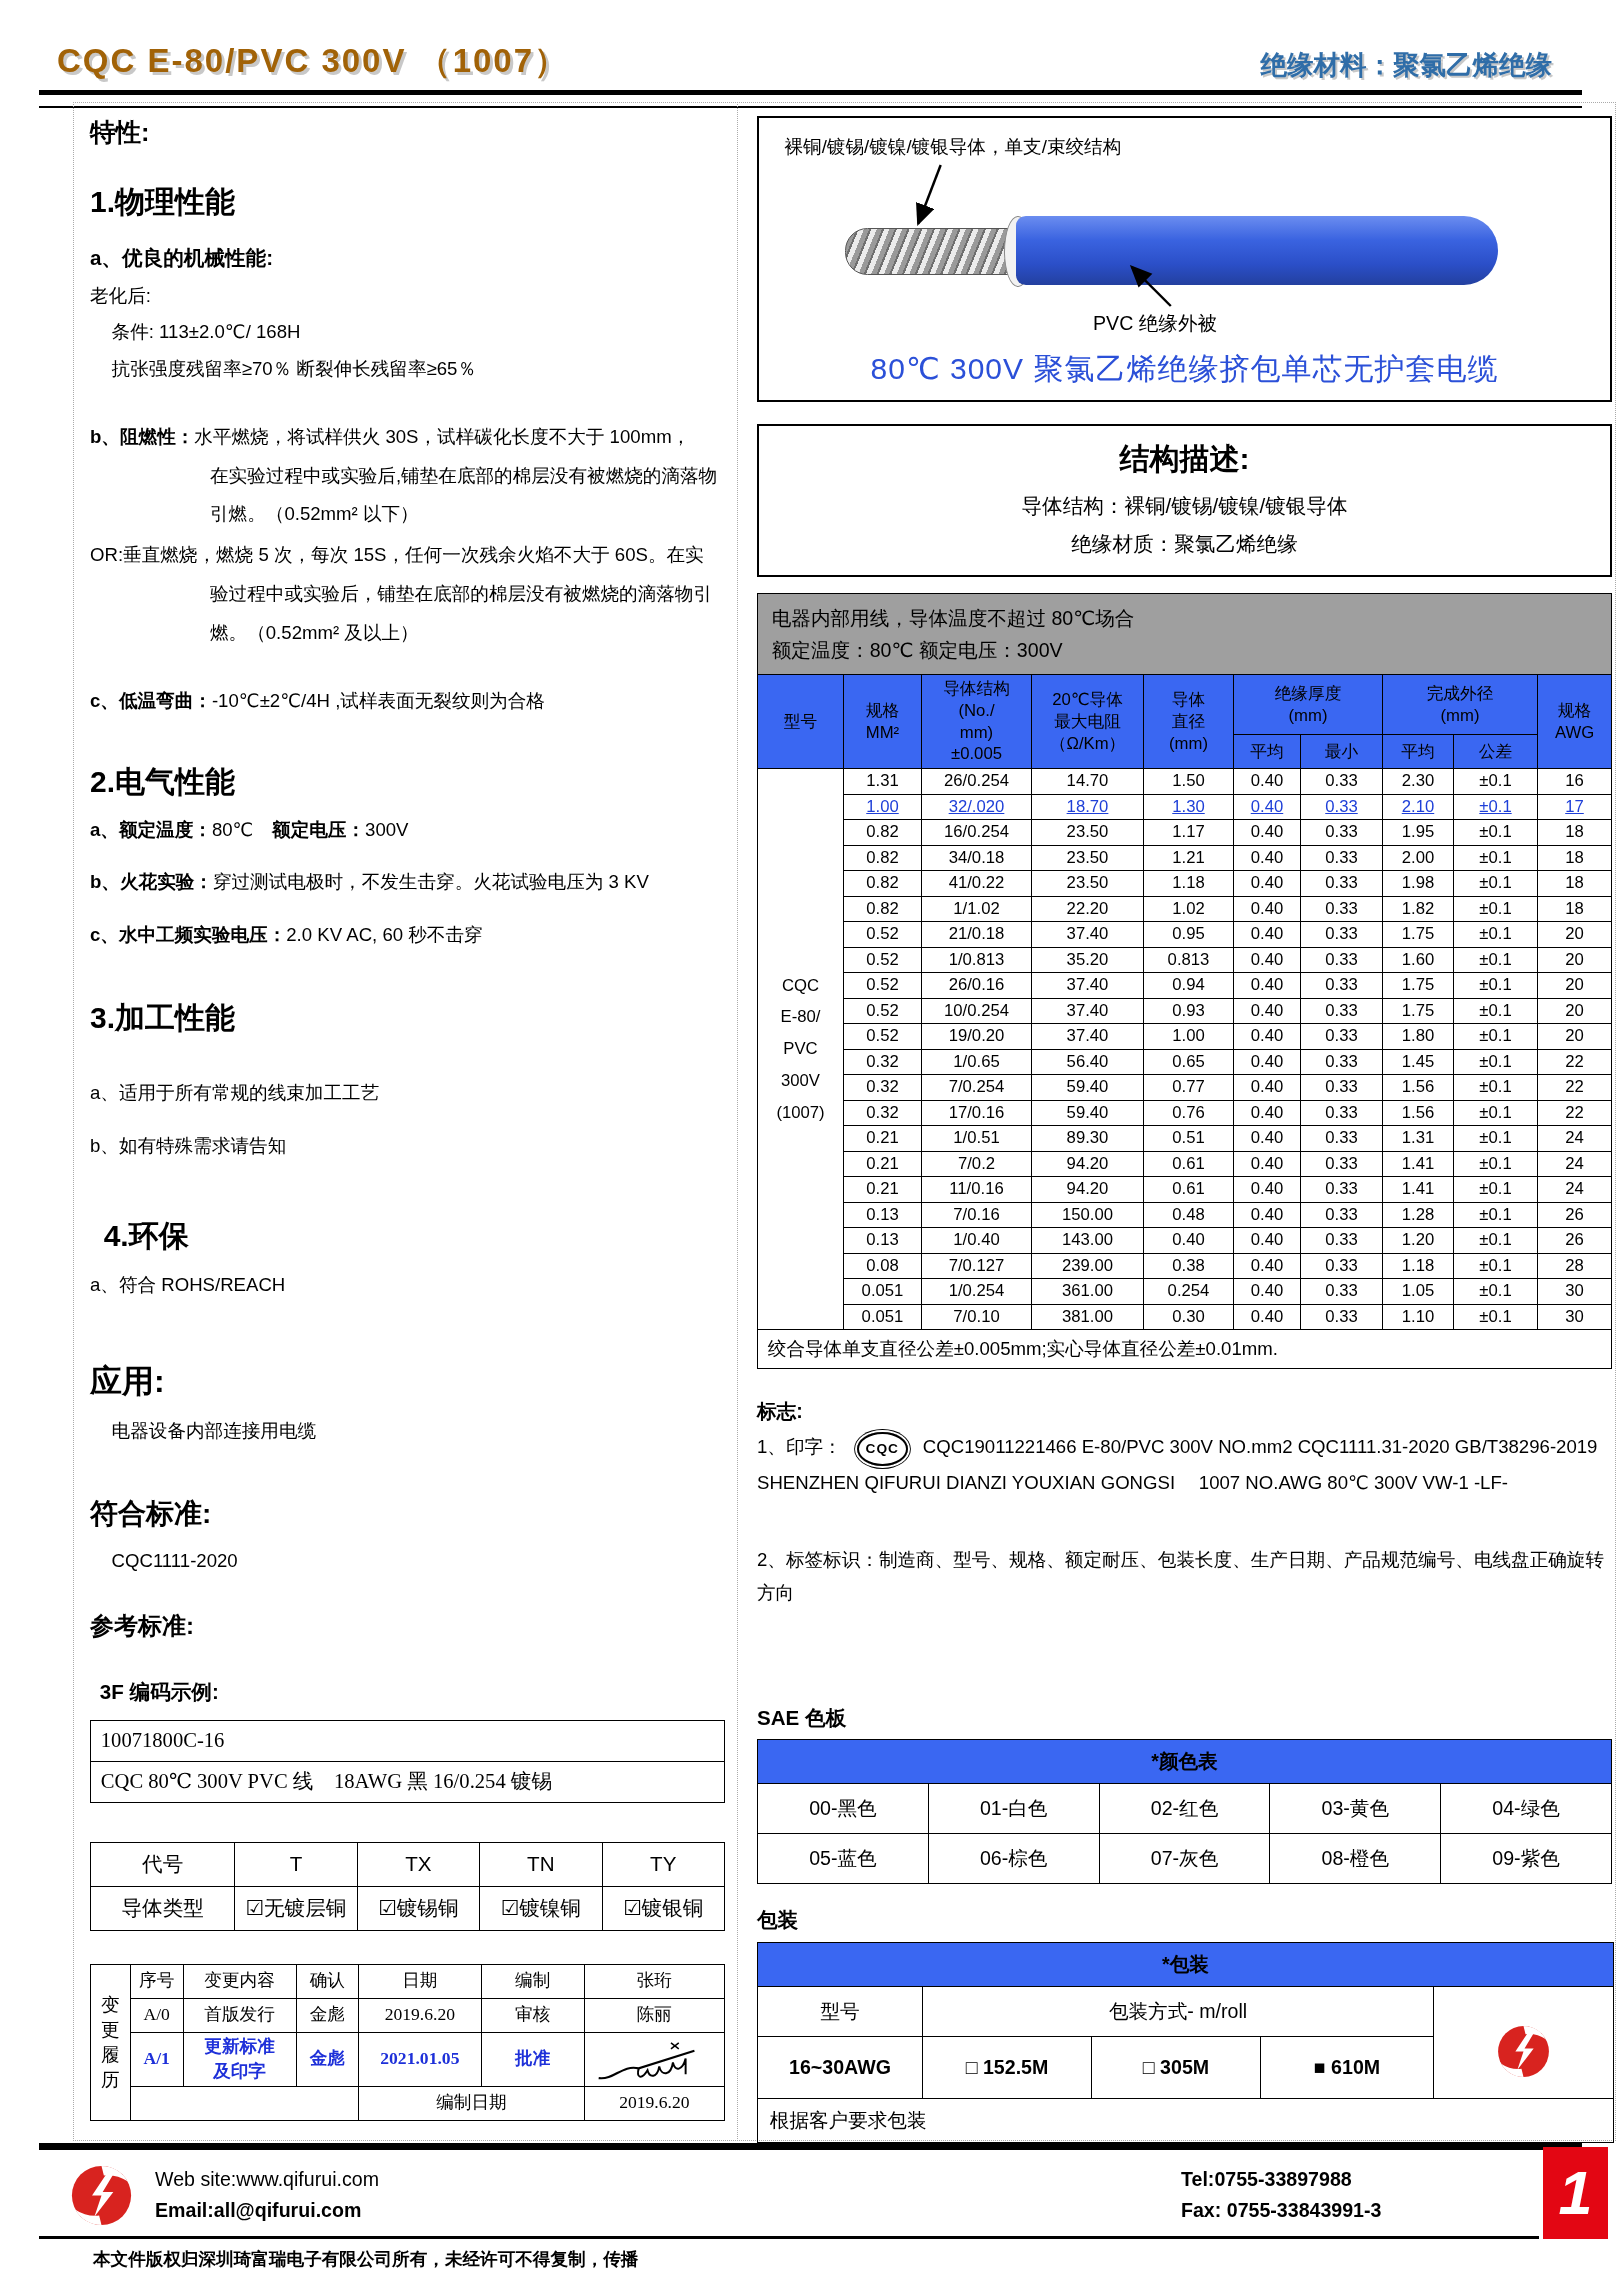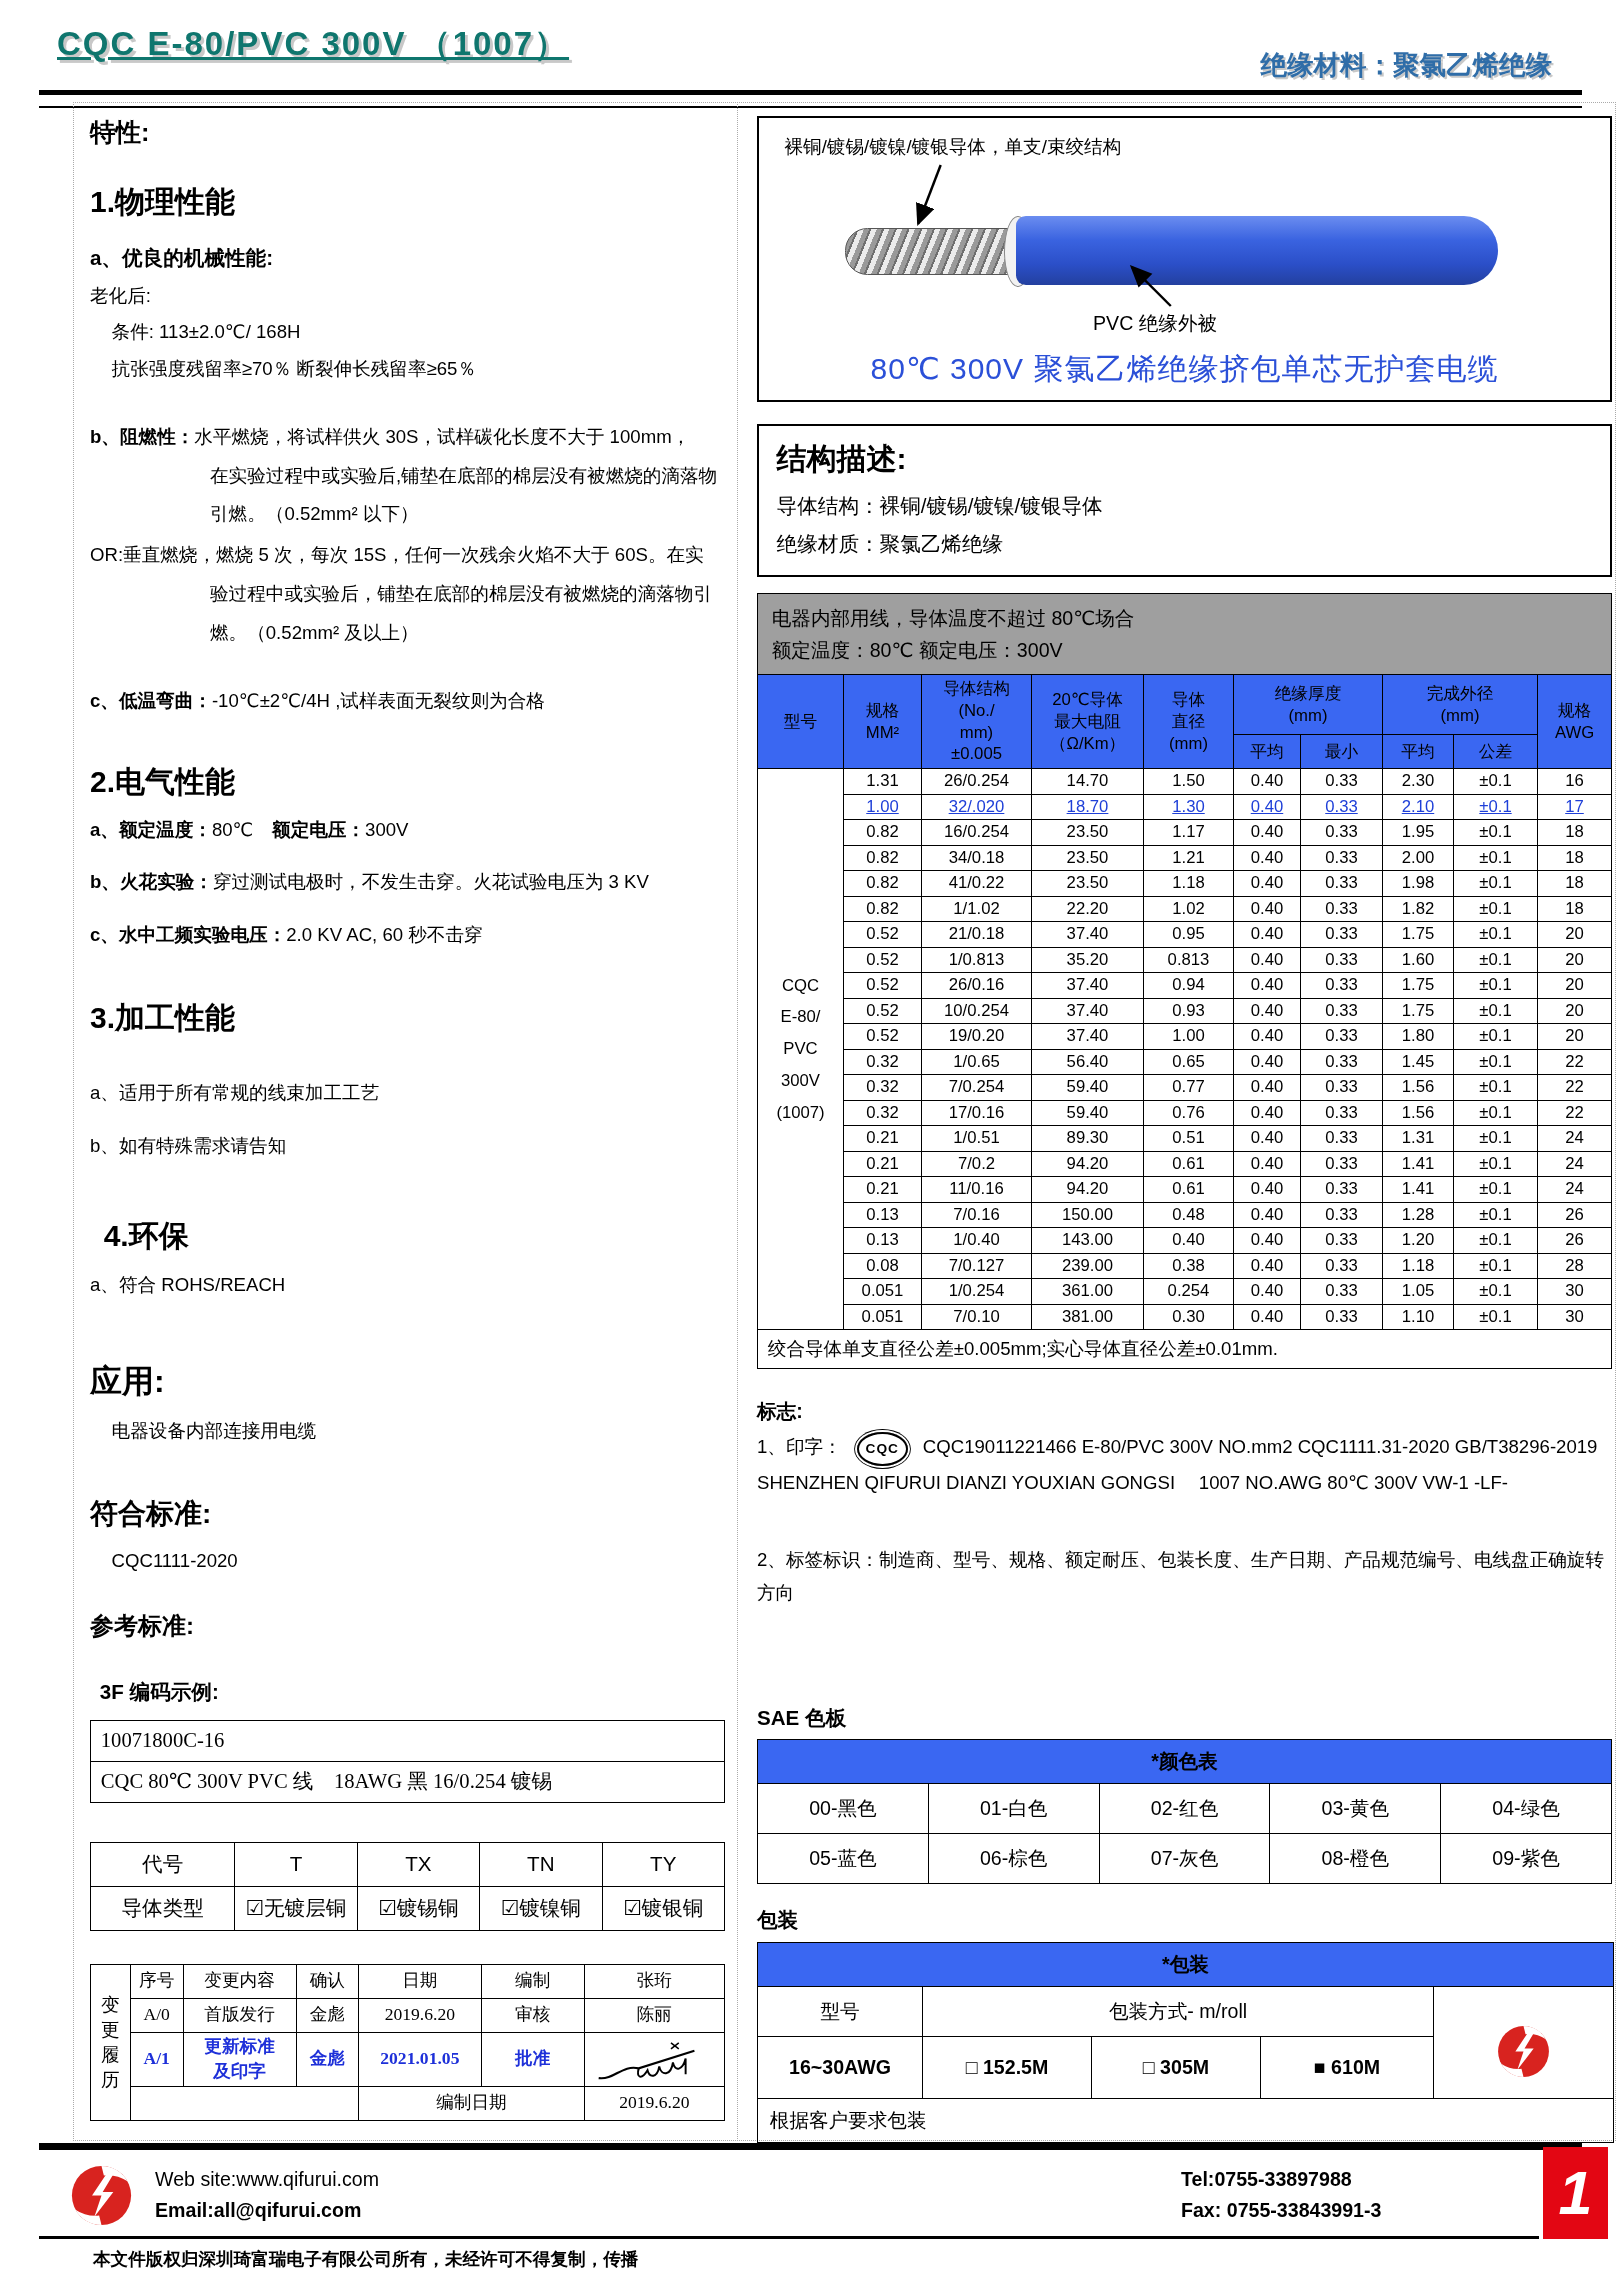--- a/index.html
+++ b/index.html
@@ -1,21 +1,21 @@
 <!DOCTYPE html>
 <html><head>
 <meta charset="utf-8">
 <style>
   html,body{margin:0;padding:0;background:#888;}
   .page{position:relative;width:1621px;height:2293px;background:#fff;
         font-family:"Liberation Sans","DejaVu Sans",sans-serif;color:#000;overflow:hidden;}
   .serif{font-family:"Liberation Serif","DejaVu Serif",serif;}
   
-  .hdr-title{position:absolute;left:57px;top:22px;font-size:33px;font-weight:bold;
-             color:#0f766e;letter-spacing:2px;text-shadow:2.9px 2.9px 0 #c8c8c8;text-decoration:underline;}
+  .hdr-title{position:absolute;left:57px;top:39px;font-size:33px;font-weight:bold;
+             color:#a16207;letter-spacing:2px;text-shadow:2.9px 2.9px 0 #c8c8c8;}
   .hdr-sub{position:absolute;right:69px;top:47px;font-size:26.5px;font-weight:bold;
            color:#2f6da8;text-shadow:2px 2px 0 #c8c8c8;}
   .hdr-rule{position:absolute;left:39px;top:90px;width:1543px;height:10.8px;
             border-top:5.9px solid #000;border-bottom:2px solid #000;}
   .page-dotted{position:absolute;left:73px;top:102px;width:1541px;height:2037px;
                border:1px dotted #aaa;pointer-events:none;}
   .mid-dotted{position:absolute;left:737px;top:102px;height:2037px;border-left:1px dotted #aaa;}
   
   .col-left{position:absolute;left:90px;top:106px;width:635px;font-size:18.6px;line-height:1.45;}
   .col-right{position:absolute;left:757px;top:116px;width:855px;}
@@ -53,21 +53,21 @@
              font-size:30px;color:#2b50d8;letter-spacing:1px;}
   .conductor{position:absolute;left:86px;top:110px;width:169px;height:45px;
      background:repeating-linear-gradient(112deg,#ececec 0 4.9px,#9a9a9a 4.9px 9.8px,#6f6f6f 9.8px 11.8px);
      border:1px solid #555;border-radius:22.5px 0 0 22.5px;}
   .cap{position:absolute;left:245px;top:98px;width:25.5px;height:69px;background:#f2f2f2;
        border:1px solid #888;border-radius:50%;}
   .pvcbody{position:absolute;left:257px;top:98px;width:482px;height:69px;
       background:linear-gradient(#6b8df0 0%,#3a63e0 35%,#2b4fc8 70%,#23409f 100%);
       border-radius:9.8px 34px 34px 9.8px / 9.8px 50% 50% 9.8px;}
   .d-arrows{position:absolute;left:0;top:0;}
-  .boxed{border:2px solid #000;margin-top:21.6px;padding:9.8px 17.6px 17.6px 17.6px;}
+  .boxed{border:2px solid #000;margin-top:21.6px;padding:9.8px 17.6px 17.6px 17.6px;text-align:center;}
   .struct-h{font-size:30px;font-weight:bold;margin:3.9px 0 11.8px 0;}
   .struct-ln{font-size:20.6px;margin-top:9.8px;}
   .grayband{margin-top:15.7px;background:#9f9f9f;border:1px solid #000;border-bottom:none;
             padding:7.8px 13.7px;font-size:19.6px;line-height:1.65;}
   .spec-table{width:855px;font-size:16.7px;table-layout:fixed;}
   .spec-table th{background:#3a67f2;font-weight:normal;padding:2.9px 1px;line-height:1.3;}
   .spec-table td{height:24.5px;padding:0 1px;}
   .spec-table td.model{font-size:16.7px;line-height:1.9;}
   .hl td{color:#1e3fd8;text-decoration:underline;}
   .spec-note{border:1px solid #000;border-top:none;text-align:left;font-size:18.6px;

